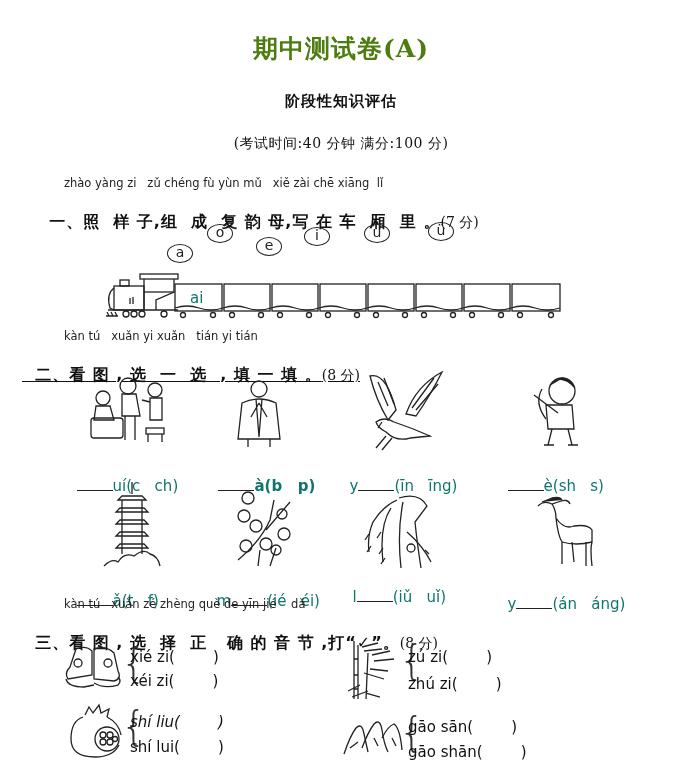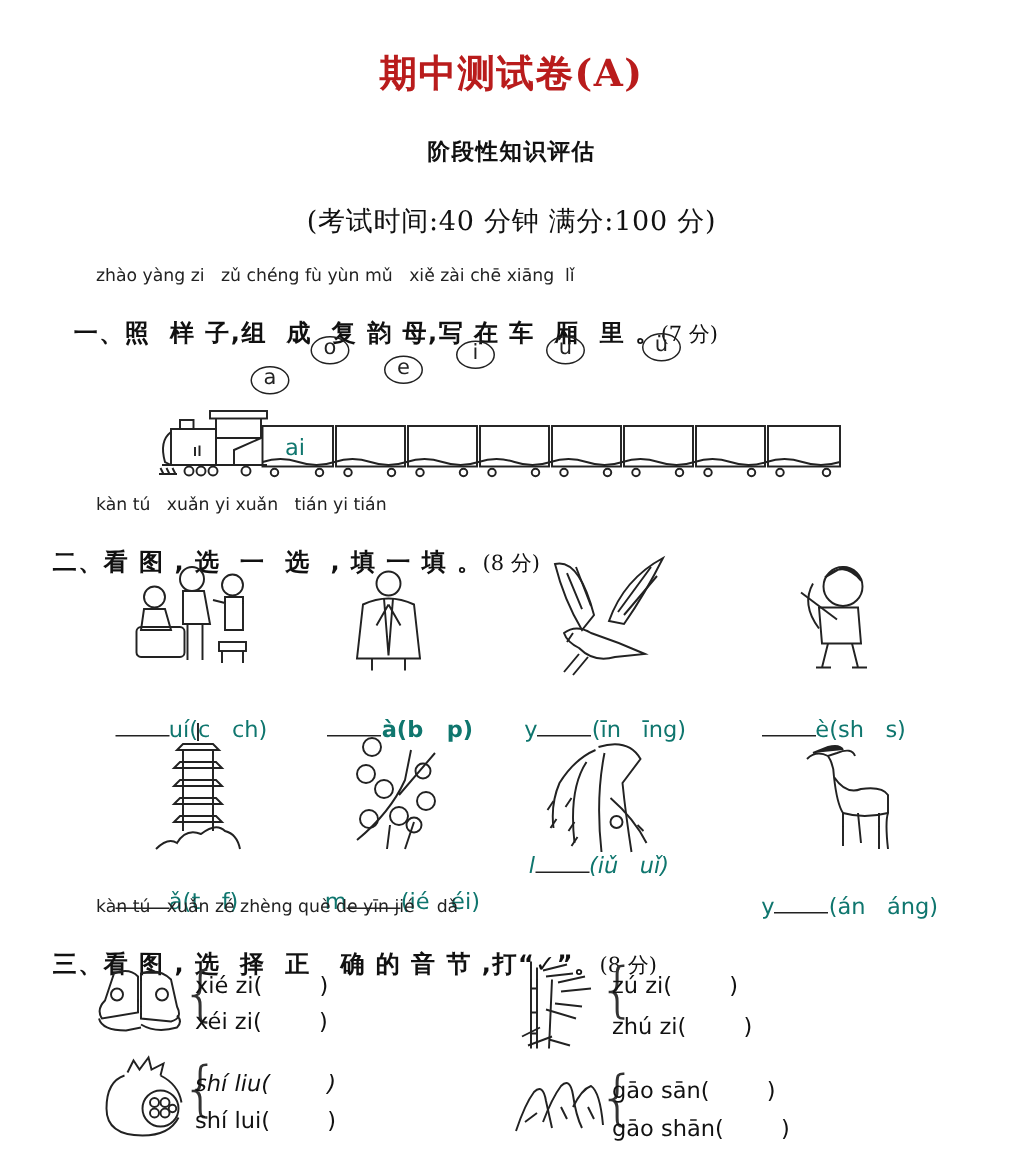--- a/index.html
+++ b/index.html
@@ -1,21 +1,21 @@
 <!DOCTYPE html>
 <html><head>
 <meta charset="utf-8">
 <style>
   * { box-sizing: border-box; margin: 0; padding: 0; }
   html, body { width: 682px; height: 770px; background: #ffffff; overflow: hidden; }
   body { position: relative; font-family: "DejaVu Serif", serif; color: #111; }
   .abs { position: absolute; }
-  .title { left: 0; width: 682px; top: 32px; text-align: center; font-family: "DejaVu Serif", serif; font-weight: bold; font-size: 25px; letter-spacing: 1px; color: #b91c1c; }
+  .title { left: 0; width: 682px; top: 32px; text-align: center; font-family: "DejaVu Serif", serif; font-weight: bold; font-size: 25px; letter-spacing: 1px; color: #4d7c0f; }
   .subtitle { left: 0; width: 682px; top: 92px; text-align: center; font-family: "DejaVu Sans", sans-serif; font-weight: bold; font-size: 15px; letter-spacing: 1px; }
-  .meta { left: 0; width: 682px; top: 135px; text-align: center; font-family: "DejaVu Serif", serif; font-size: 18px; letter-spacing: 0.5px; }
+  .meta { left: 0; width: 682px; top: 135px; text-align: center; font-family: "DejaVu Serif", serif; font-size: 14px; letter-spacing: 0.5px; }
   .pinyin { font-family: "DejaVu Sans", sans-serif; font-size: 11.5px; color: #222; white-space: pre; }
   .heading { font-family: "DejaVu Sans", sans-serif; font-weight: bold; font-size: 16px; white-space: pre; letter-spacing: 1px; }
   .heading .score { font-weight: normal; font-family: "DejaVu Serif", serif; font-size: 14px; letter-spacing: 0; }
   .circle { width: 26px; height: 19px; border: 1.6px solid #222; border-radius: 50%; font-family: "DejaVu Sans", sans-serif; font-size: 14px; line-height: 15px; text-align: center; color: #222; }
   .fill { font-family: "DejaVu Sans", sans-serif; font-size: 15px; white-space: pre; color: #0f766e; }
   .blank { display: inline-block; width: 36px; border-bottom: 1.3px solid #222; height: 14px; vertical-align: baseline; }
   .opt { font-family: "DejaVu Sans", sans-serif; font-size: 15px; white-space: pre; }
   .brace { font-family: "DejaVu Sans", sans-serif; font-size: 40px; line-height: 40px; font-weight: 100; color: #333; }
   svg { position: absolute; overflow: visible; }
   svg * { stroke: #222; fill: none; stroke-width: 1.3; }
@@ -80,21 +80,21 @@
       <circle cx="278" cy="33" r="2.5"></circle>
     <circle cx="297" cy="33" r="2.5"></circle>
       <circle cx="326" cy="33" r="2.5"></circle>
     <circle cx="345" cy="33" r="2.5"></circle>
       <circle cx="376" cy="33" r="2.5"></circle>
   </g>
 </svg>
 <div class="abs fill" style="left:190px; top:289px; font-size:15px;">ai</div>
 
 <div class="abs pinyin" style="left:64px; top:329px;">kàn tú   xuǎn yi xuǎn   tián yi tián</div>
-<div class="abs heading" style="left:22px; top:346px;">
+<div class="abs heading" style="left:22px; top:346px;text-decoration:underline;">
   <span>二、看 图 , 选  一  选  , 填 一 填 。</span><span class="score">(8 分)</span>
 </div>
 
 <svg style="left:88px; top:376px;" width="80" height="68">
   <circle cx="15" cy="22" r="7"></circle>
     <path d="M8 30 L22 30 L26 44 L6 44 Z"></path>
   <rect x="3" y="42" width="32" height="20" rx="3"></rect>
   <circle cx="40" cy="10" r="8"></circle>
     <path d="M34 18 L48 18 L52 40 L34 40 Z M37 40 L37 64 M47 40 L47 64"></path>
   <circle cx="67" cy="14" r="7"></circle>
@@ -165,21 +165,21 @@
   <path d="M28 46 Q42 50 58 46"></path>
   <path d="M8 6 L18 2 Q26 0 28 4" style="fill:#222"></path>
 </svg>
 
 <div class="abs fill" style="left:67px; top:574px;">
   <span class="blank"></span><span>ǎ(t   f)</span>
 </div>
 <div class="abs fill" style="left:207px; top:574px;">
   <span>m</span><span class="blank"></span><span>(ié   éi)</span>
 </div>
-<div class="abs fill" style="left:343px; top:550px;font-style:italic;">
+<div class="abs fill" style="left:343px; top:570px;">
   <span>l</span><span class="blank"></span><span>(iǔ   uǐ)</span>
 </div>
 <div class="abs fill" style="left:498px; top:577px;">
   <span>y</span><span class="blank"></span><span>(án   áng)</span>
 </div>
 
 <div class="abs pinyin" style="left:64px; top:597px;">kàn tú   xuǎn zé zhèng què de yīn jié    dǎ</div>
 <div class="abs heading" style="left:22px; top:614px;">
   <span>三、看 图 , 选  择  正   确 的 音 节 ,打“✓”。</span><span class="score">(8 分)</span>
 </div>

